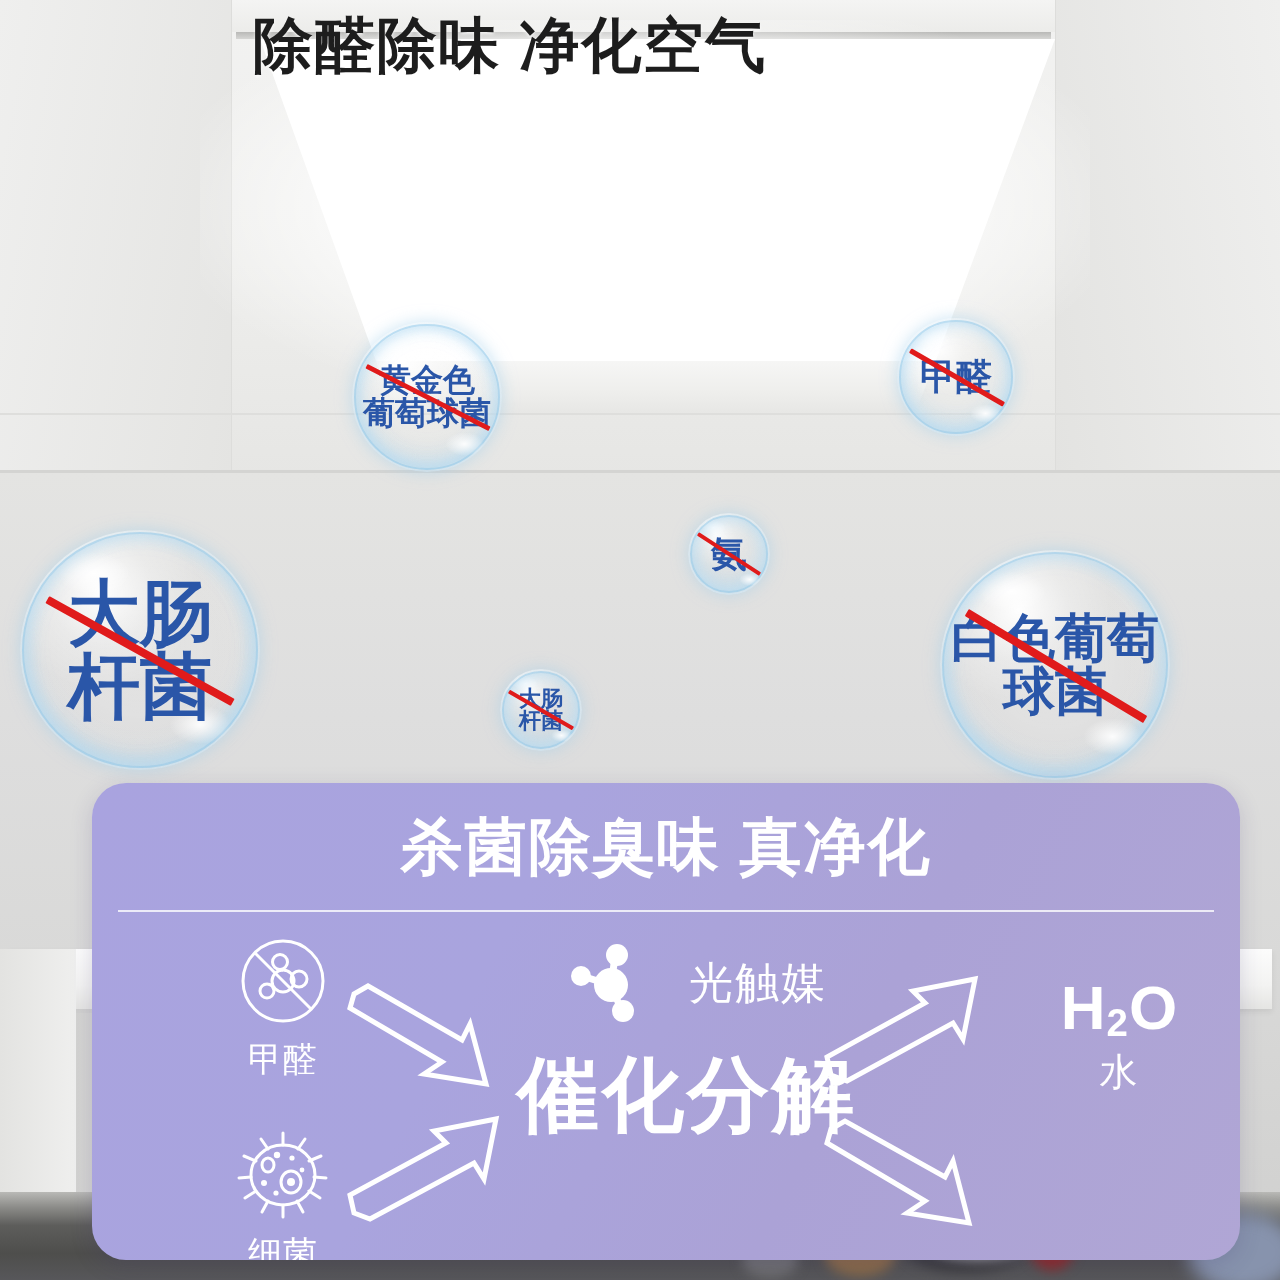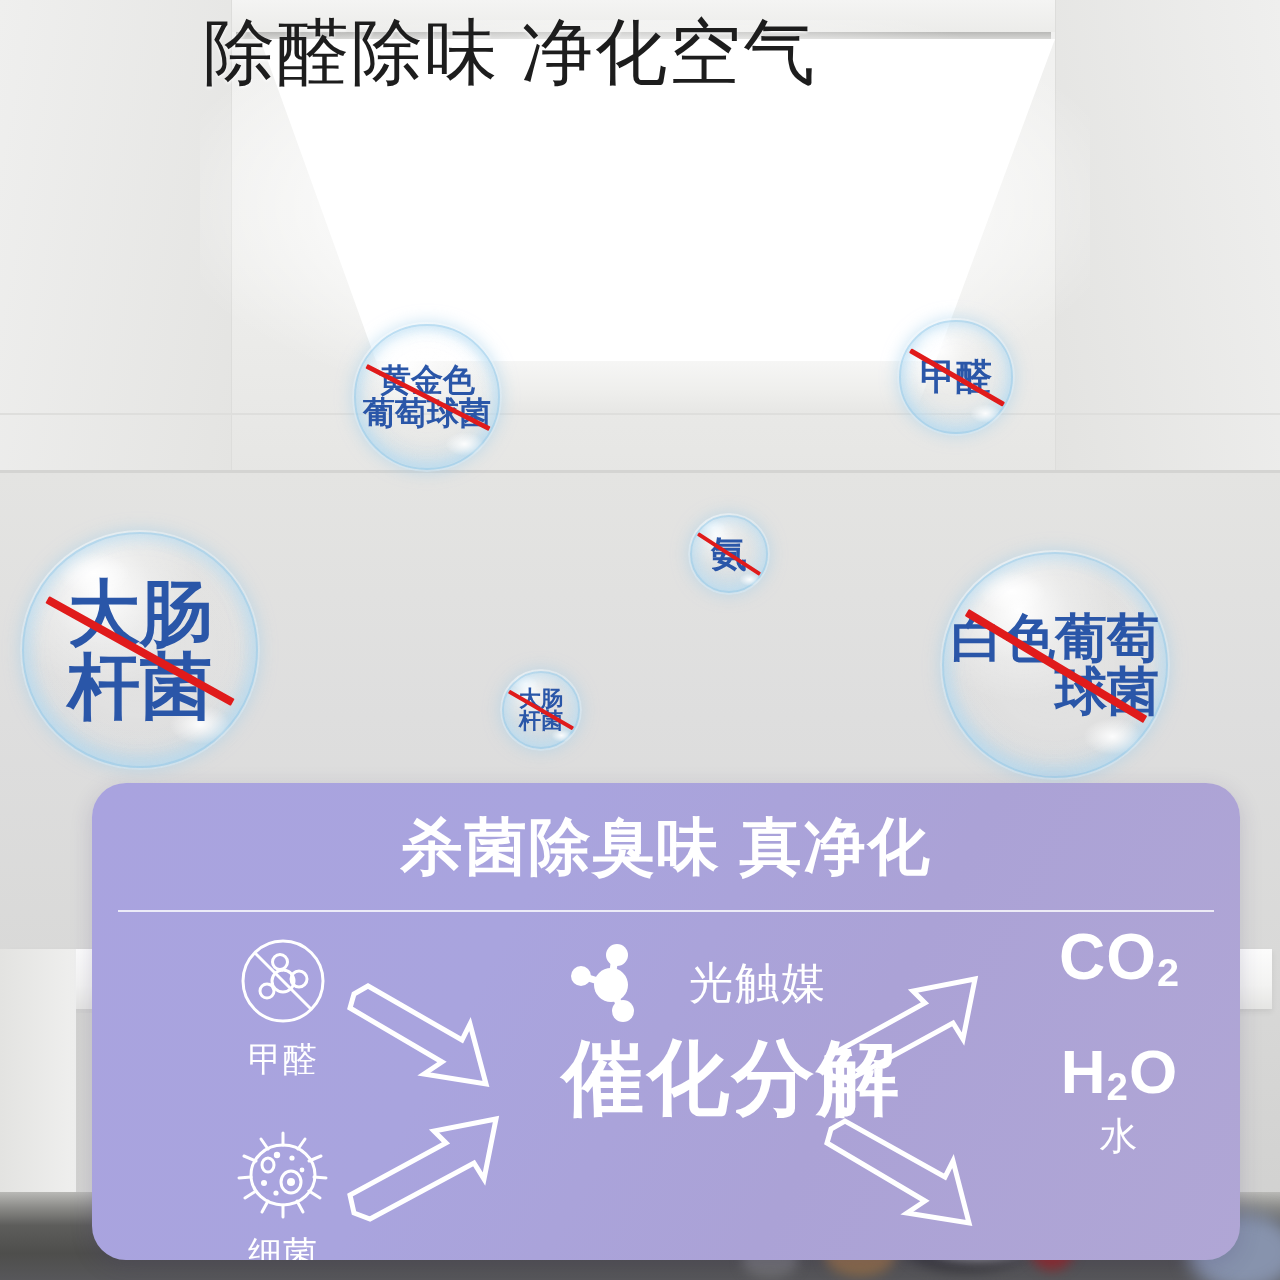--- a/index.html
+++ b/index.html
@@ -84,21 +84,21 @@
   .b2{left:930px;top:1230px;width:96px;height:30px;background:#c9c9c9;opacity:.75;}
   .b3{left:1030px;top:1228px;width:44px;height:42px;background:#8e2b2b;}
   .b4{left:742px;top:1244px;width:56px;height:34px;background:#6e6e70;}
   .b5{left:825px;top:1236px;width:70px;height:40px;background:#8a6a48;}
   .b6{left:1188px;top:1212px;width:110px;height:80px;background:#8793ad;filter:blur(9px);}
 
   
   .headline{
     position:absolute;left:0;top:16px;width:1020px;
     text-align:center;
-    font-size:72px;line-height:1.0;font-weight:normal;
+    font-size:60px;line-height:1.0;font-weight:bold;
     color:#1d1d1d;letter-spacing:2px;
     text-shadow:0 2px 3px rgba(255,255,255,.75);
     white-space:nowrap;
   }
 
   
   .bubble{
     position:absolute;border-radius:50%;
     background:
       radial-gradient(circle at 34% 26%, rgba(255,255,255,.96) 0%, rgba(255,255,255,.30) 22%, rgba(255,255,255,.04) 40%),
@@ -143,21 +143,21 @@
 
   #bub-formaldehyde{left:897px;top:318px;width:118px;height:118px;}
   #bub-formaldehyde .blabel{font-size:36px;}
   #bub-formaldehyde .strike{left:6px;top:57px;width:108px;height:5px;transform:rotate(30deg);}
 
   #bub-ecoli-big{left:20px;top:530px;width:240px;height:240px;}
   #bub-ecoli-big .blabel{font-size:72px;}
   #bub-ecoli-big .strike{left:14px;top:117px;width:212px;height:8px;transform:rotate(29deg);}
 
   #bub-staph-white{left:940px;top:550px;width:230px;height:230px;}
-  #bub-staph-white .blabel{font-size:52px;text-align:right;}
+  #bub-staph-white .blabel{font-size:52px;}
   #bub-staph-white .strike{left:12px;top:112px;width:208px;height:8px;transform:rotate(31deg);}
 
   #bub-ammonia{left:688px;top:513px;width:82px;height:82px;}
   #bub-ammonia .blabel{font-size:36px;}
   #bub-ammonia .strike{left:4px;top:39px;width:74px;height:4px;transform:rotate(33deg);}
 
   #bub-ecoli-small{left:500px;top:669px;width:82px;height:82px;}
   #bub-ecoli-small .blabel{font-size:22px;}
   #bub-ecoli-small .strike{left:4px;top:39px;width:74px;height:4px;transform:rotate(30deg);}
 
@@ -186,21 +186,21 @@
   .icon-cell .cap{
     color:#fff;font-size:34px;font-weight:normal;letter-spacing:1px;margin-top:4px;
   }
   .gap2{height:34px;}
 
   .center-block{position:absolute;left:425px;top:160px;width:430px;}
   .cat-row{display:flex;align-items:center;gap:16px;padding-left:48px;}
   .cat-label{color:#ffffff;font-size:44px;letter-spacing:2px;margin-left:16px;}
   .cat-big{
     color:#ffffff;font-size:82px;font-weight:bold;letter-spacing:3px;
-    margin-top:1px;text-align:center;white-space:nowrap;
+    margin-top:18px;text-align:left;white-space:nowrap;
   }
 
   .col-right{position:absolute;left:905px;top:142px;width:245px;text-align:center;}
   .chem{color:#ffffff;line-height:1.0;}
   .chem .f-bold{font-size:64px;font-weight:bold;letter-spacing:1px;}
   .chem .f-thin{font-size:62px;font-weight:bold;letter-spacing:1px;}
   .chem sub{font-size:0.62em;vertical-align:baseline;position:relative;top:.18em;}
   .chem .cap{font-size:38px;margin-top:14px;letter-spacing:2px;}
   .gap3{height:52px;}
 
@@ -380,21 +380,20 @@
     </div>
 
     <div class="arrow" style="left:735px;top:338px;">
       <svg width="152" height="112" viewBox="0 0 152 112">
         <path d="M4 8 L18 0 L118 56 L126 40 L142 102 L80 92 L98 80 L0 22 Z" fill="none" stroke="#fff" stroke-width="5" stroke-linejoin="miter"></path>
       </svg>
     </div>
 
     <div class="col-right">
       <div class="chem">
-        <div class="f-bold"><span>CO</span><sub>2</sub></div>
       </div>
 
       <div class="gap3"></div>
 
       <div class="chem">
         <div class="f-thin"><span>H</span><sub>2</sub><span>O</span></div>
         <div class="cap">水</div>
       </div>
     </div>
 

